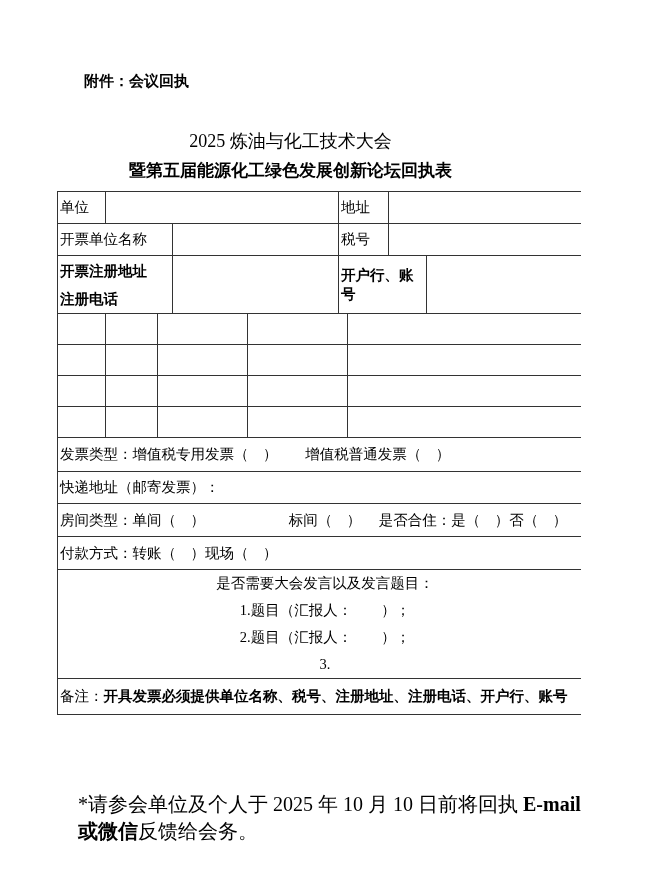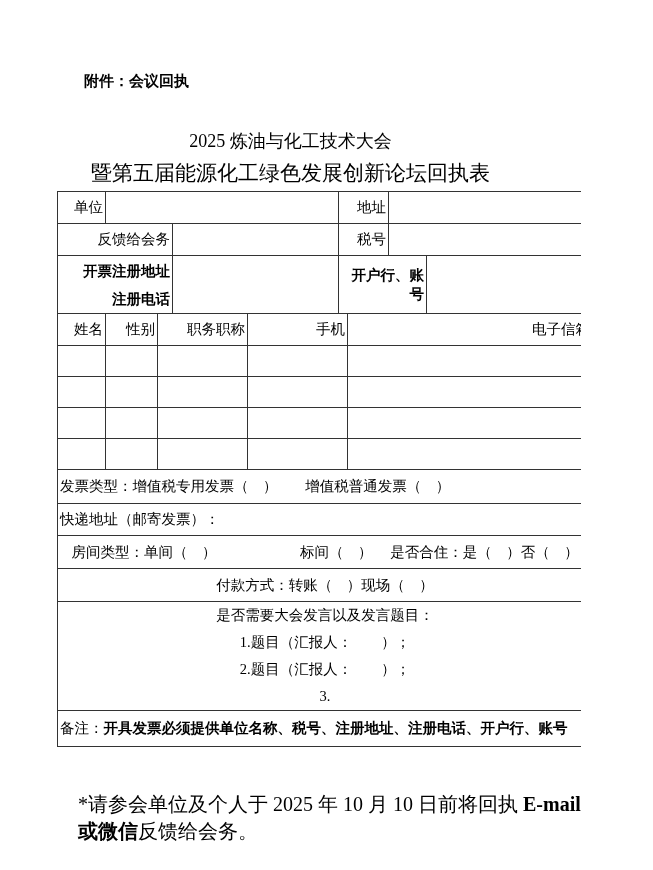--- a/index.html
+++ b/index.html
@@ -14,40 +14,40 @@
   .attachment {
     position:absolute; left:84px; top:72px;
     font-size:15px; font-weight:bold;
   }
   .title {
     position:absolute; left:0; top:129px; width:100%;
     text-align:center; font-size:18px; font-weight:normal;
   }
   .subtitle {
     position:absolute; left:0; top:159px; width:100%;
-    text-align:center; font-size:21px; font-weight:normal;
+    text-align:center; font-size:17px; font-weight:bold;
   }
   table.form-table {
     position:absolute; left:57px; top:191px;
     width:535px; border-collapse:collapse; table-layout:fixed;
     font-size:14.5px;
   }
   table.form-table td {
     border:1px solid #333333;
     padding:0 2px;
     vertical-align:middle;
     overflow:hidden;
   }
-  td.c { text-align:right; }
+  td.c { text-align:left; }
   td.txt { padding-left:9px; padding-right:4px; }
   tr.r32 { height:32px; }
   tr.r58 { height:58px;font-weight:bold; }
   tr.r31 { height:31px; }
   tr.r34 { height:34px; }
-  tr.r33 { height:33px;text-align:center; }
+  tr.r33 { height:33px; }
   tr.r107 { height:107px; }
   tr.r36 { height:36px; }
   .two-line { line-height:28px; }
   .speech-cell { vertical-align:top; padding:5px 9px; line-height:27px;text-align:center; }
   .gap24 { margin-left:24px; }
   .gap80 { margin-left:80px; }
   .gap14 { margin-left:14px; }
   .blank {
     letter-spacing:-1px;
     margin:0 6px 0 5px;
@@ -108,43 +108,36 @@
 
     <tbody>
         <tr class="r32">
       <td class="c">单位</td>
       <td colspan="4"></td>
       <td colspan="2" class="c">地址</td>
       <td colspan="2"></td>
     </tr>
 
     <tr class="r32">
-      <td colspan="3" class="c">反馈给会务</td>
+      <td colspan="3" class="c">开票单位名称</td>
       <td colspan="2"></td>
       <td colspan="2" class="c">税号</td>
       <td colspan="2"></td>
     </tr>
 
     <tr class="r58">
       <td colspan="3" class="c two-line">
         <div>开票注册地址</div>
         <div>注册电话</div>
       </td>
       <td colspan="2"></td>
       <td colspan="3" class="c">开户行、账号</td>
       <td></td>
     </tr>
 
-    <tr class="r32">
-      <td class="c">姓名</td>
-      <td class="c">性别</td>
-      <td colspan="2" class="c">职务职称</td>
-      <td colspan="2" class="c">手机</td>
-      <td colspan="3" class="c">电子信箱</td>
-    </tr>
 
     <tr class="r31">
       <td></td>
       <td></td>
       <td colspan="2"></td>
       <td colspan="2"></td>
       <td colspan="3"></td>
     </tr>
     <tr class="r31">
       <td></td>

